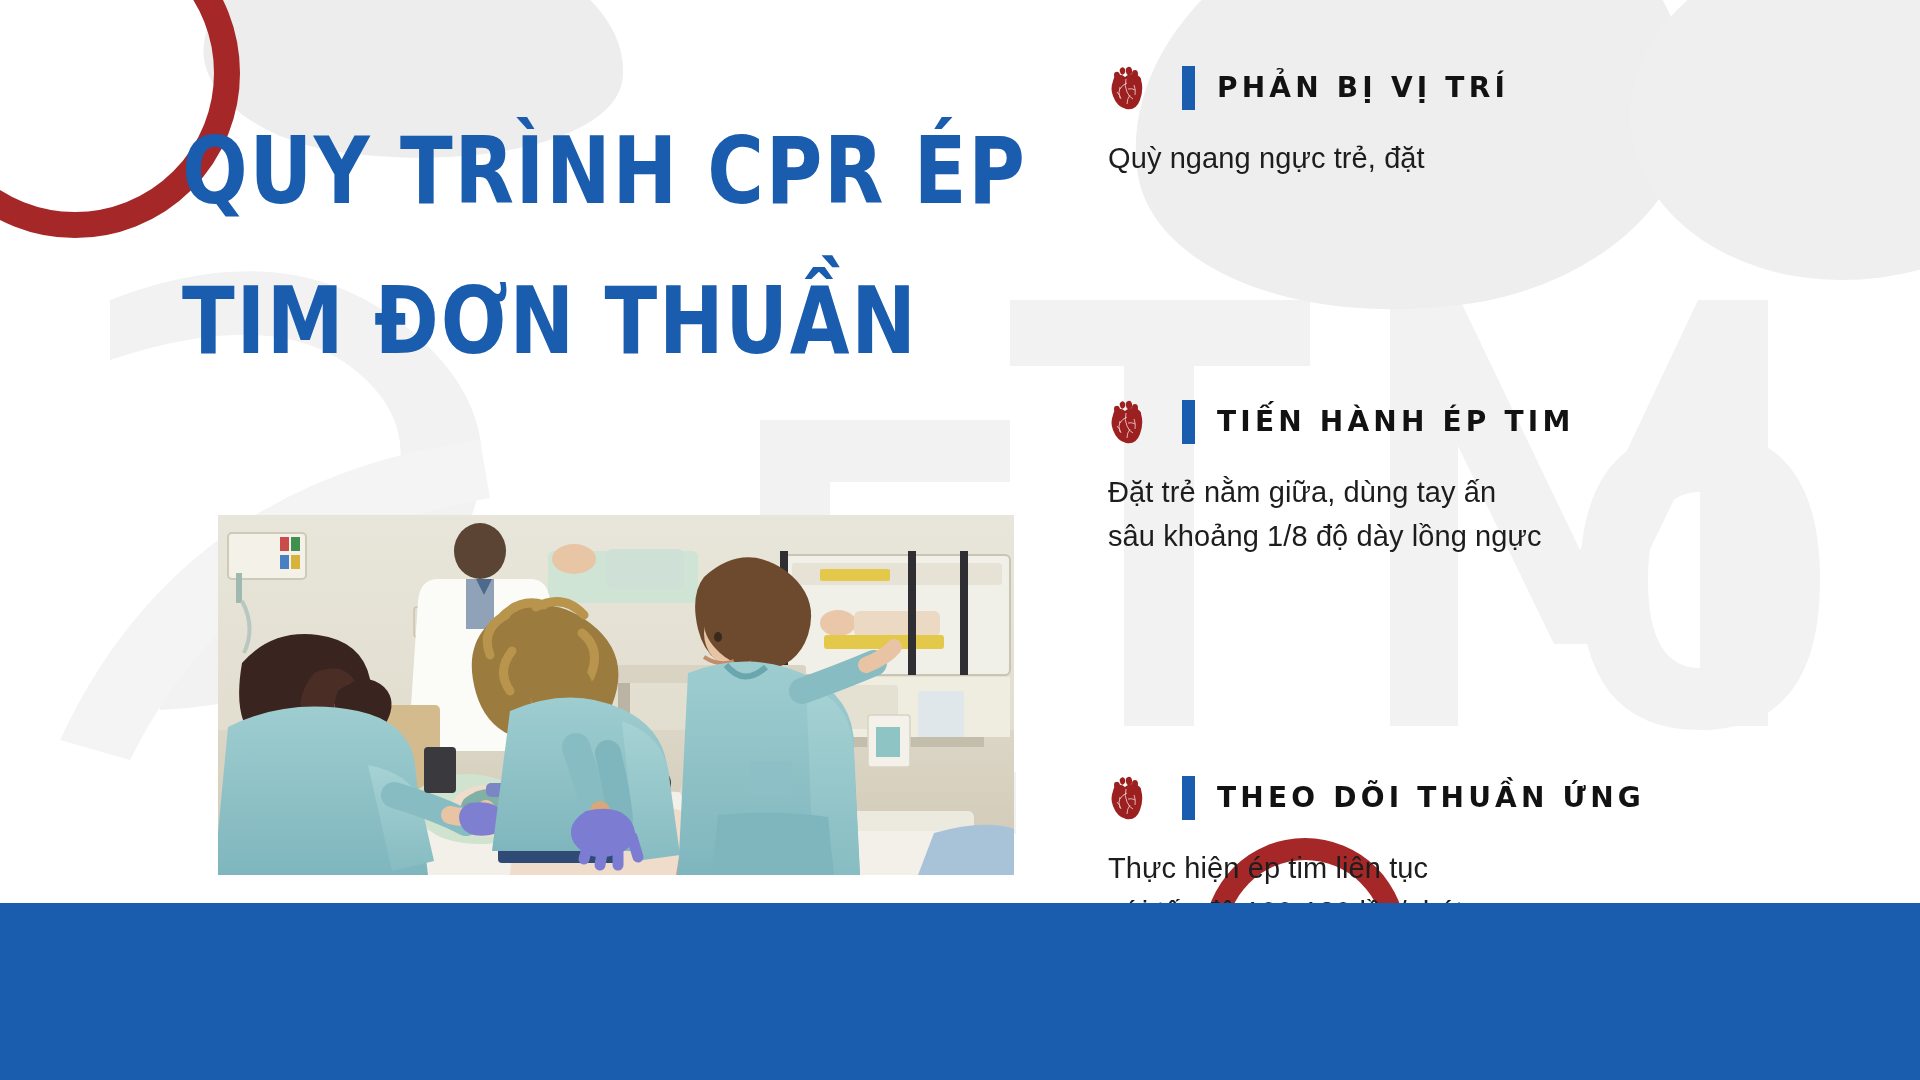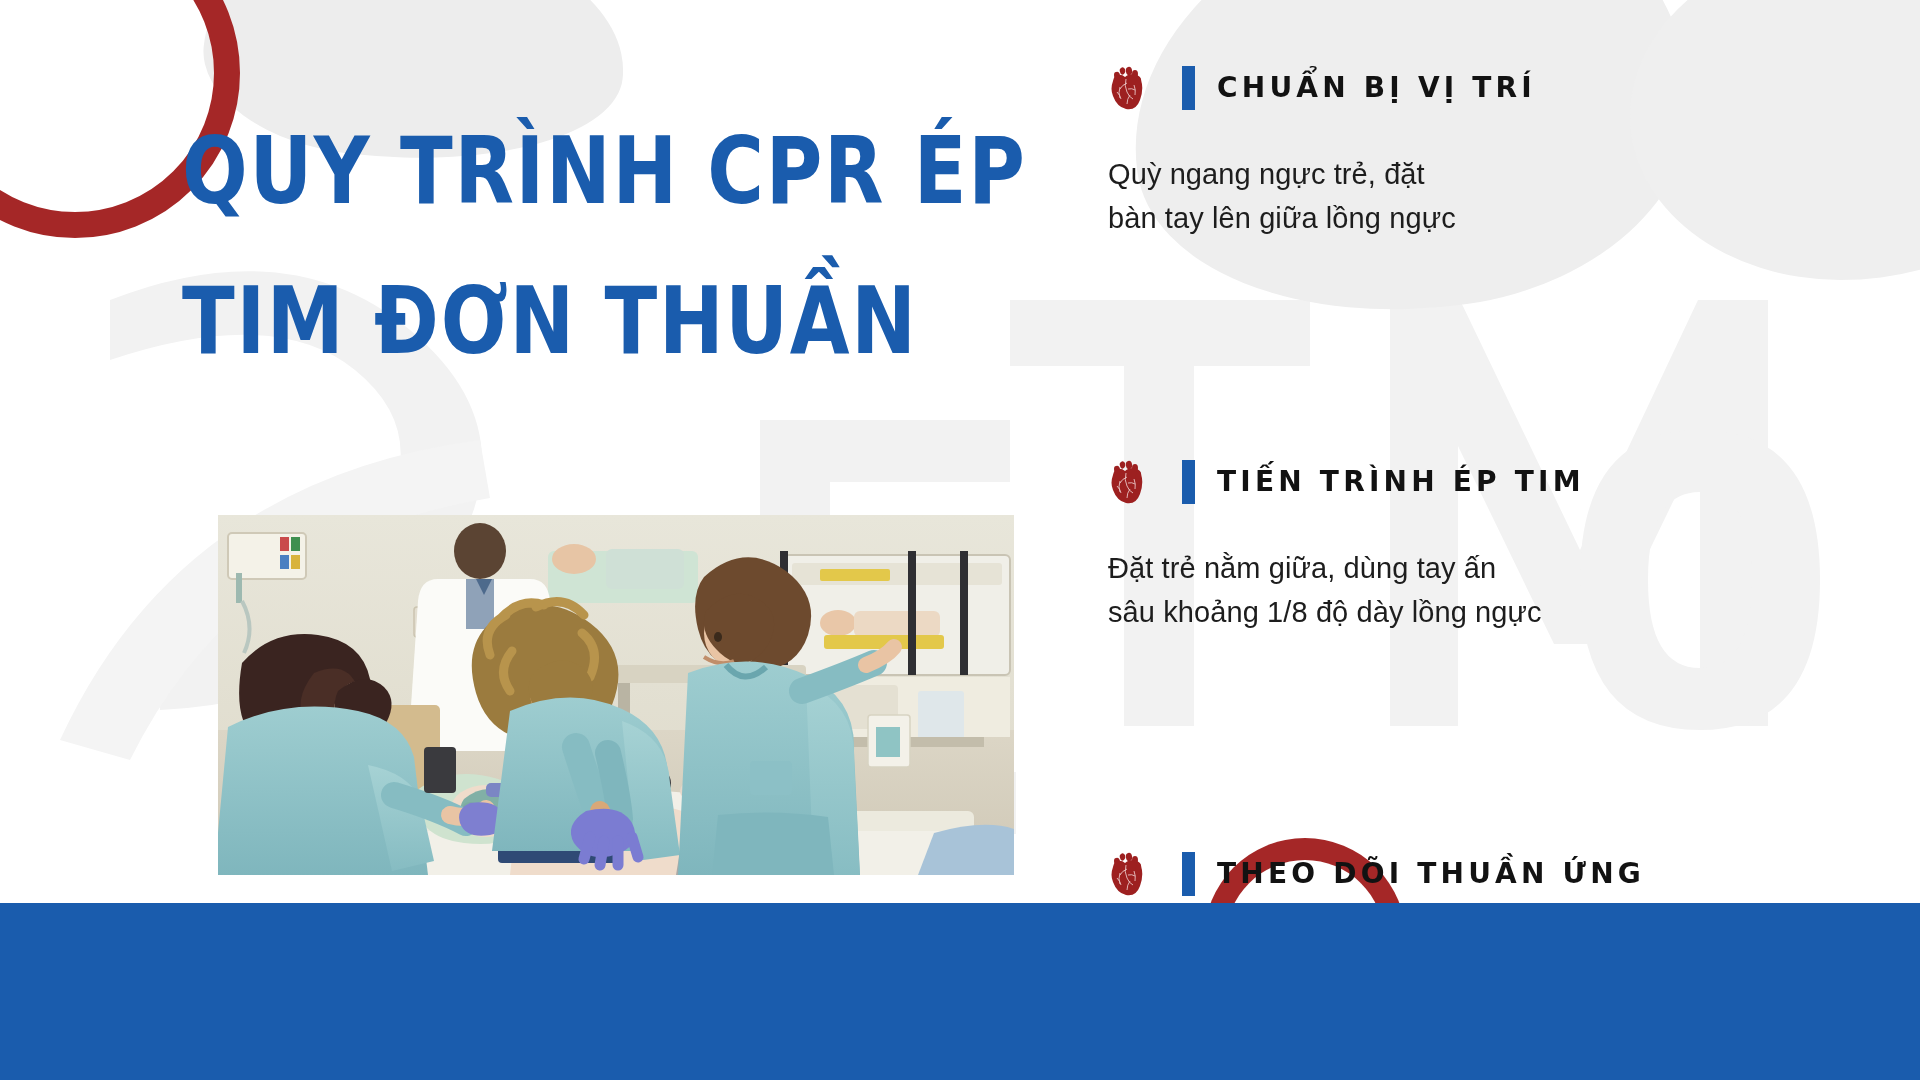--- a/index.html
+++ b/index.html
@@ -126,21 +126,21 @@
   .step-title {
     font-family:"DejaVu Sans", sans-serif;
     font-weight:700;
     font-size:28px;
     letter-spacing:4.2px;
     color:#121212;
     white-space:nowrap;
     line-height:1;
   }
   .step-body {
-    margin-top:38px;
+    margin-top:22px;
     margin-left:0px;
     font-family:"Liberation Sans", sans-serif;
     font-weight:400;
     font-size:29px;
     line-height:1.52;
     color:#1d1d1d;
     letter-spacing:0.1px;
   }
   .step-body div { white-space:nowrap; }
 </style>
@@ -326,25 +326,24 @@
             <path d="M18 13 q-2 7 1 13 q2 5 6 7"></path>
             <path d="M19 17 q-5 2 -7 6"></path>
             <path d="M20 23 q4 -1 7 1"></path>
             <path d="M12 21 q-2 6 0 11"></path>
             <path d="M22 29 q-3 4 -3 9"></path>
             <path d="M9 26 q3 3 4 7"></path>
             <path d="M26 19 q2 5 1 10"></path>
           </g>
         </svg>
         <div class="bar-accent"></div>
-        <div class="step-title">CHUẨN BỊ VỊ TRÍ</div>
+        <div class="step-title">PHẢN BỊ VỊ TRÍ</div>
       </div>
       <div class="step-body">
         <div>Quỳ ngang ngực trẻ, đặt</div>
-        <div>bàn tay lên giữa lồng ngực</div>
       </div>
     </div>
 
     <div class="step s2">
       <div class="step-head">
         <svg class="heart-icon" viewBox="0 0 36 44">
           <g fill="#9d2020">
             <path d="M13 2 q2 -2 4 1 q1 3 -1 5 q-3 2 -4 -2 q-1 -3 1 -4 z"></path>
             <path d="M20 1 q3 -1 4 3 q1 4 -2 5 q-3 1 -4 -3 q-1 -4 2 -5 z"></path>
             <path d="M27 4 q3 0 3 4 q0 4 -3 4 q-3 0 -3 -4 q0 -4 3 -4 z"></path>
@@ -356,21 +355,21 @@
             <path d="M18 13 q-2 7 1 13 q2 5 6 7"></path>
             <path d="M19 17 q-5 2 -7 6"></path>
             <path d="M20 23 q4 -1 7 1"></path>
             <path d="M12 21 q-2 6 0 11"></path>
             <path d="M22 29 q-3 4 -3 9"></path>
             <path d="M9 26 q3 3 4 7"></path>
             <path d="M26 19 q2 5 1 10"></path>
           </g>
         </svg>
         <div class="bar-accent"></div>
-        <div class="step-title">TIẾN TRÌNH ÉP TIM</div>
+        <div class="step-title">TIẾN HÀNH ÉP TIM</div>
       </div>
       <div class="step-body">
         <div>Đặt trẻ nằm giữa, dùng tay ấn</div>
         <div>sâu khoảng 1/8 độ dày lồng ngực</div>
       </div>
     </div>
 
     <div class="step s3">
       <div class="step-head">
         <svg class="heart-icon" viewBox="0 0 36 44">

